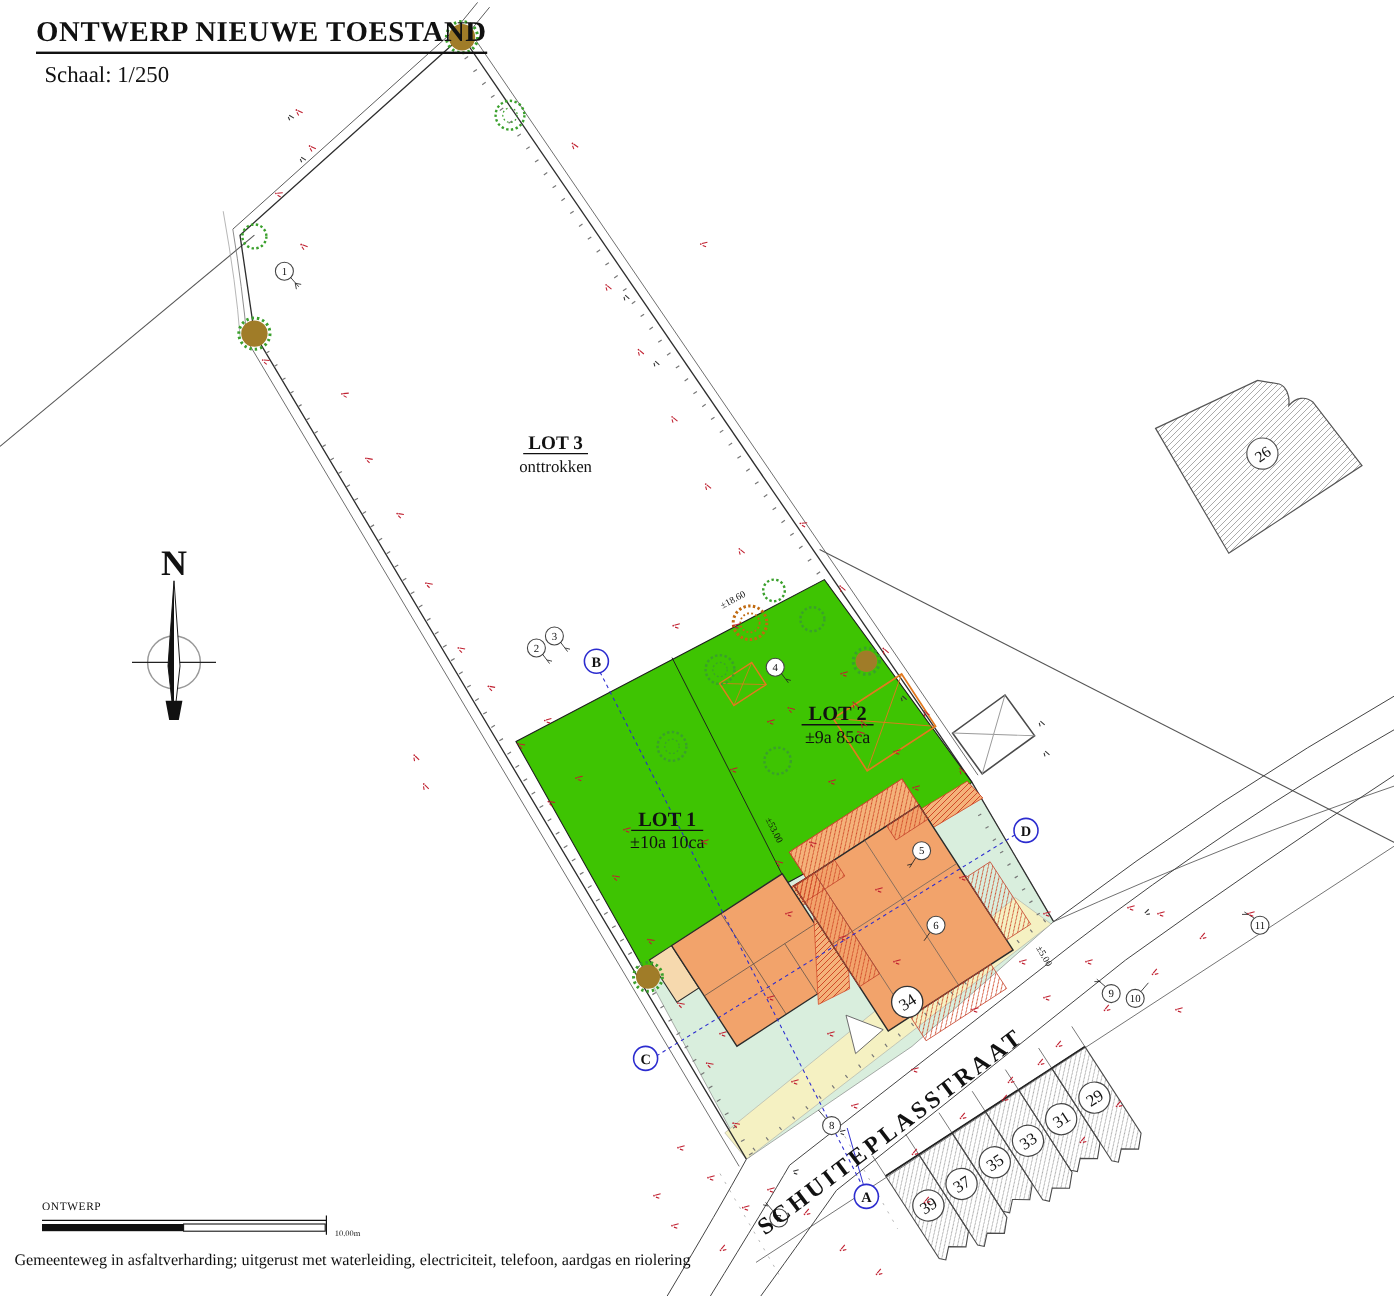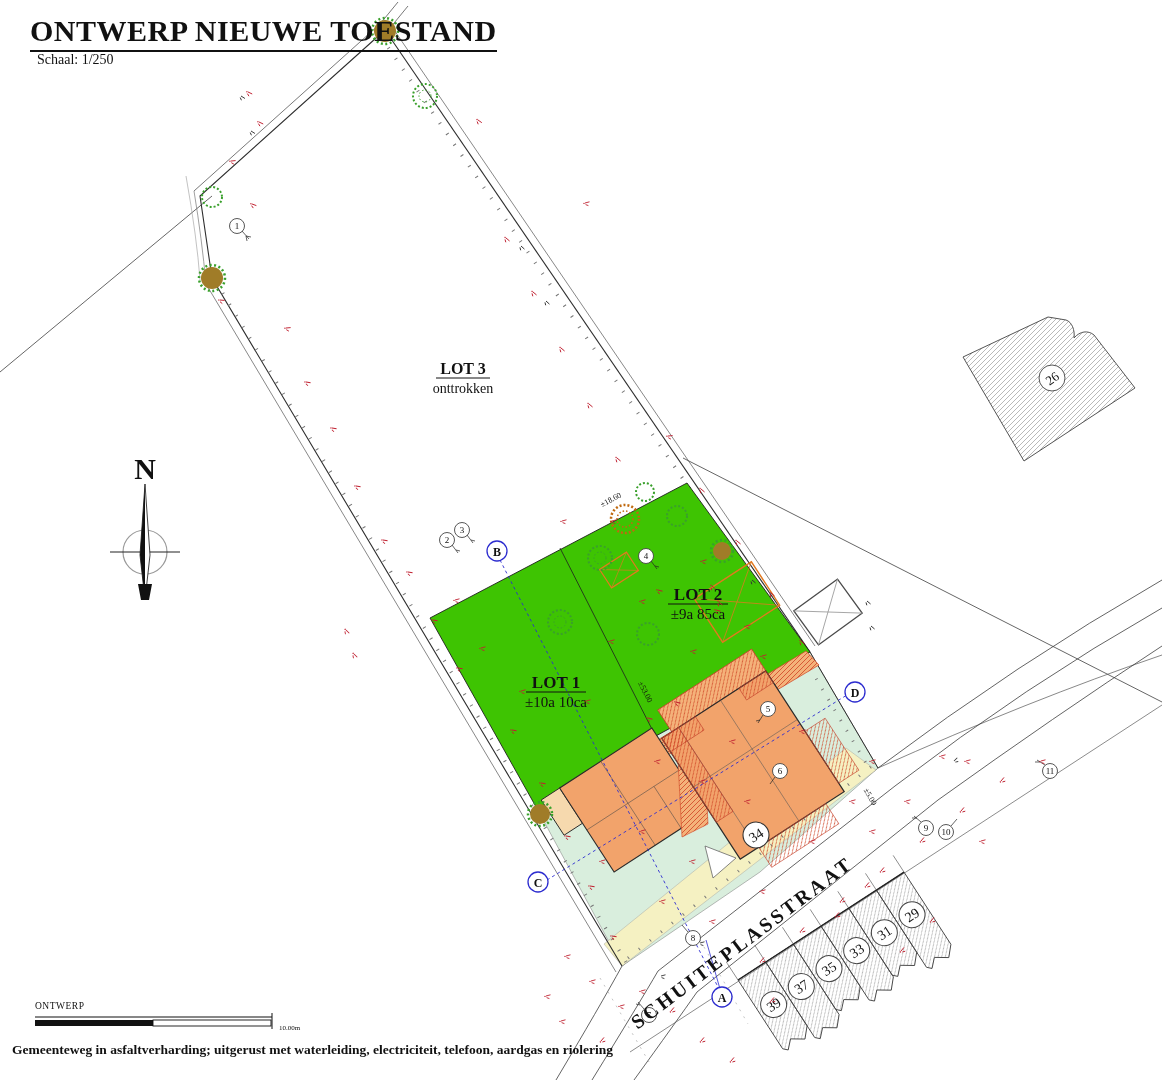--- a/index.html
+++ b/index.html
@@ -1,24 +1,24 @@
 <!DOCTYPE html>
 <html><head>
 <meta charset="utf-8">
 <style>
   html,body{margin:0;padding:0;background:#e8e8e8;}
   .canvas{position:relative;width:1162px;height:1080px;background:#ffffff;overflow:hidden;
           font-family:"Liberation Serif", serif;color:#111;}
   svg{position:absolute;left:0;top:0;}
   svg text{font-family:"Liberation Serif", serif;fill:#111;}
-  .title{position:absolute;left:30px;top:14px;font-size:30px;font-weight:bold;letter-spacing:.5px;
+  .title{position:absolute;left:30px;top:14px;font-size:24px;font-weight:bold;letter-spacing:.5px;
          border-bottom:2px solid #111;padding-bottom:2px;}
-  .scale{position:absolute;left:37px;top:52px;font-size:14px;}
+  .scale{position:absolute;left:37px;top:52px;font-size:19px;}
   .meetlijn{position:absolute;left:35px;top:1001px;font-size:9.5px;letter-spacing:.5px;}
-  .footnote{position:absolute;left:12px;top:1042px;font-size:13.5px;font-weight:bold;}
+  .footnote{position:absolute;left:12px;top:1042px;font-size:13.5px;}
 </style>
 </head>
 <body>
 
 <div class="canvas">
 
 <svg width="1162" height="1080" viewBox="0 0 1162 1080">
   <defs>
     <pattern id="hatchGray" patternUnits="userSpaceOnUse" width="5" height="5">
       <path d="M0,5 L5,0" stroke="#8a8a8a" stroke-width="0.6"></path>

